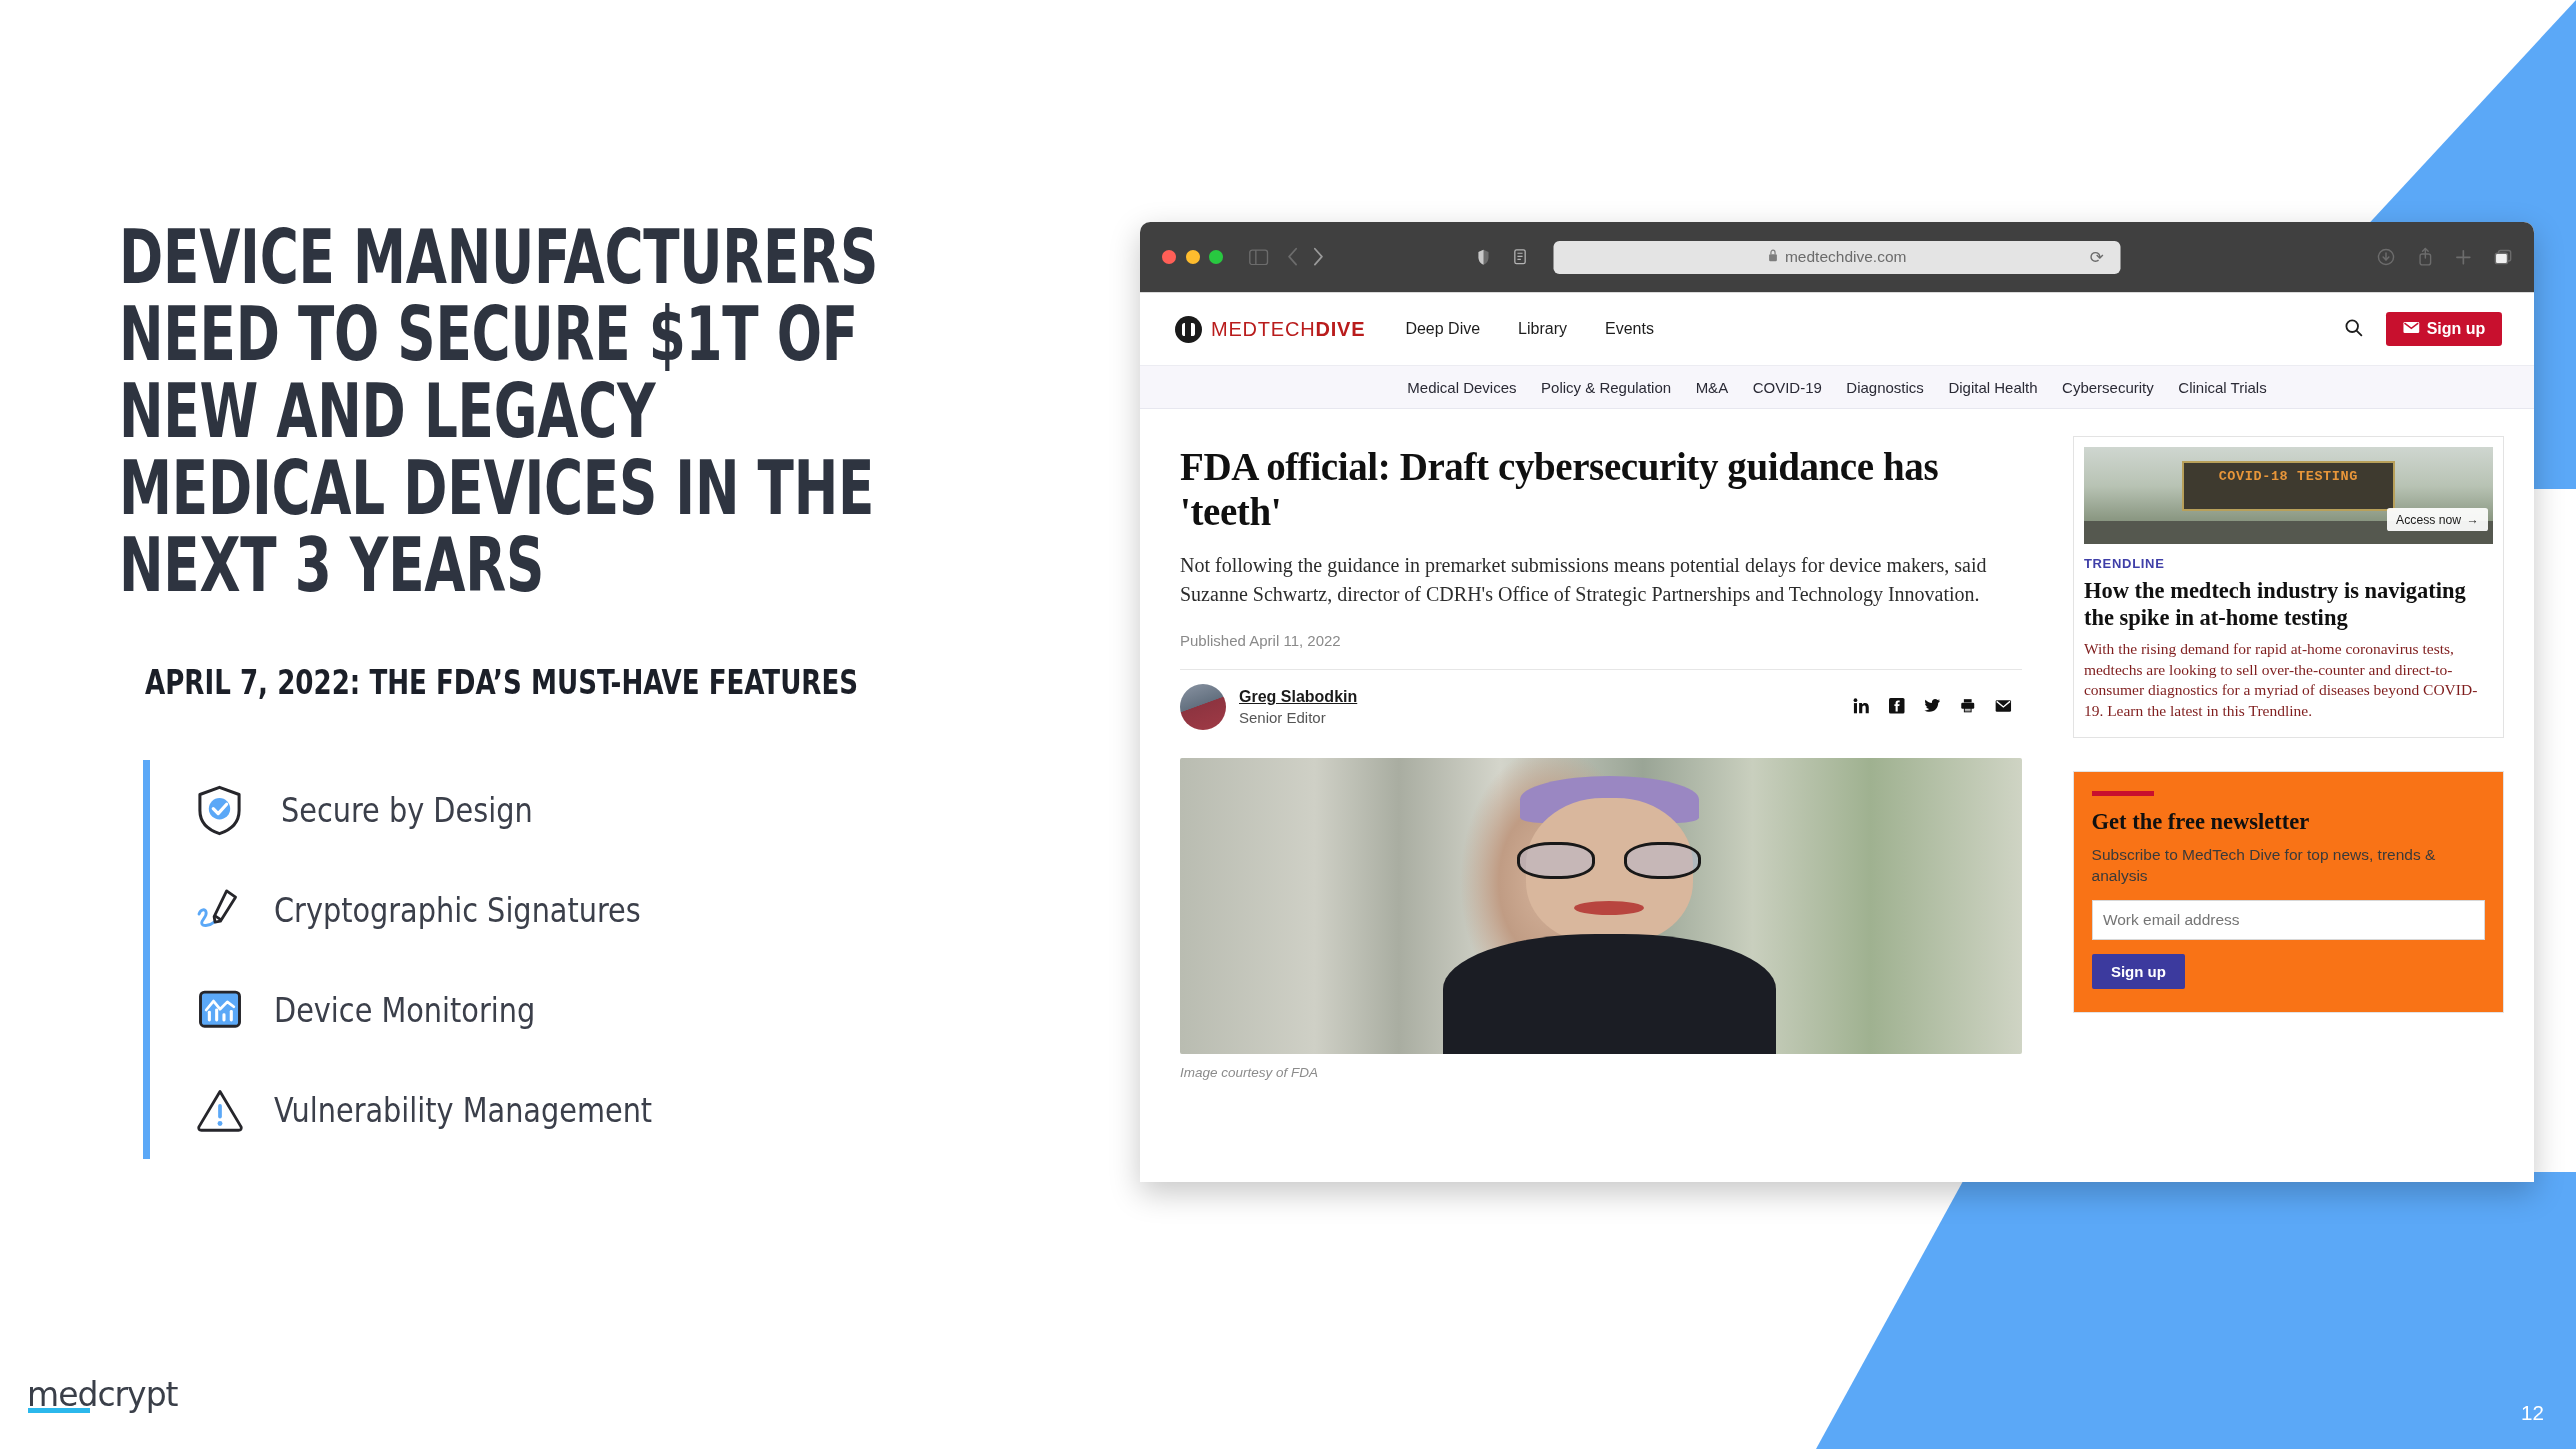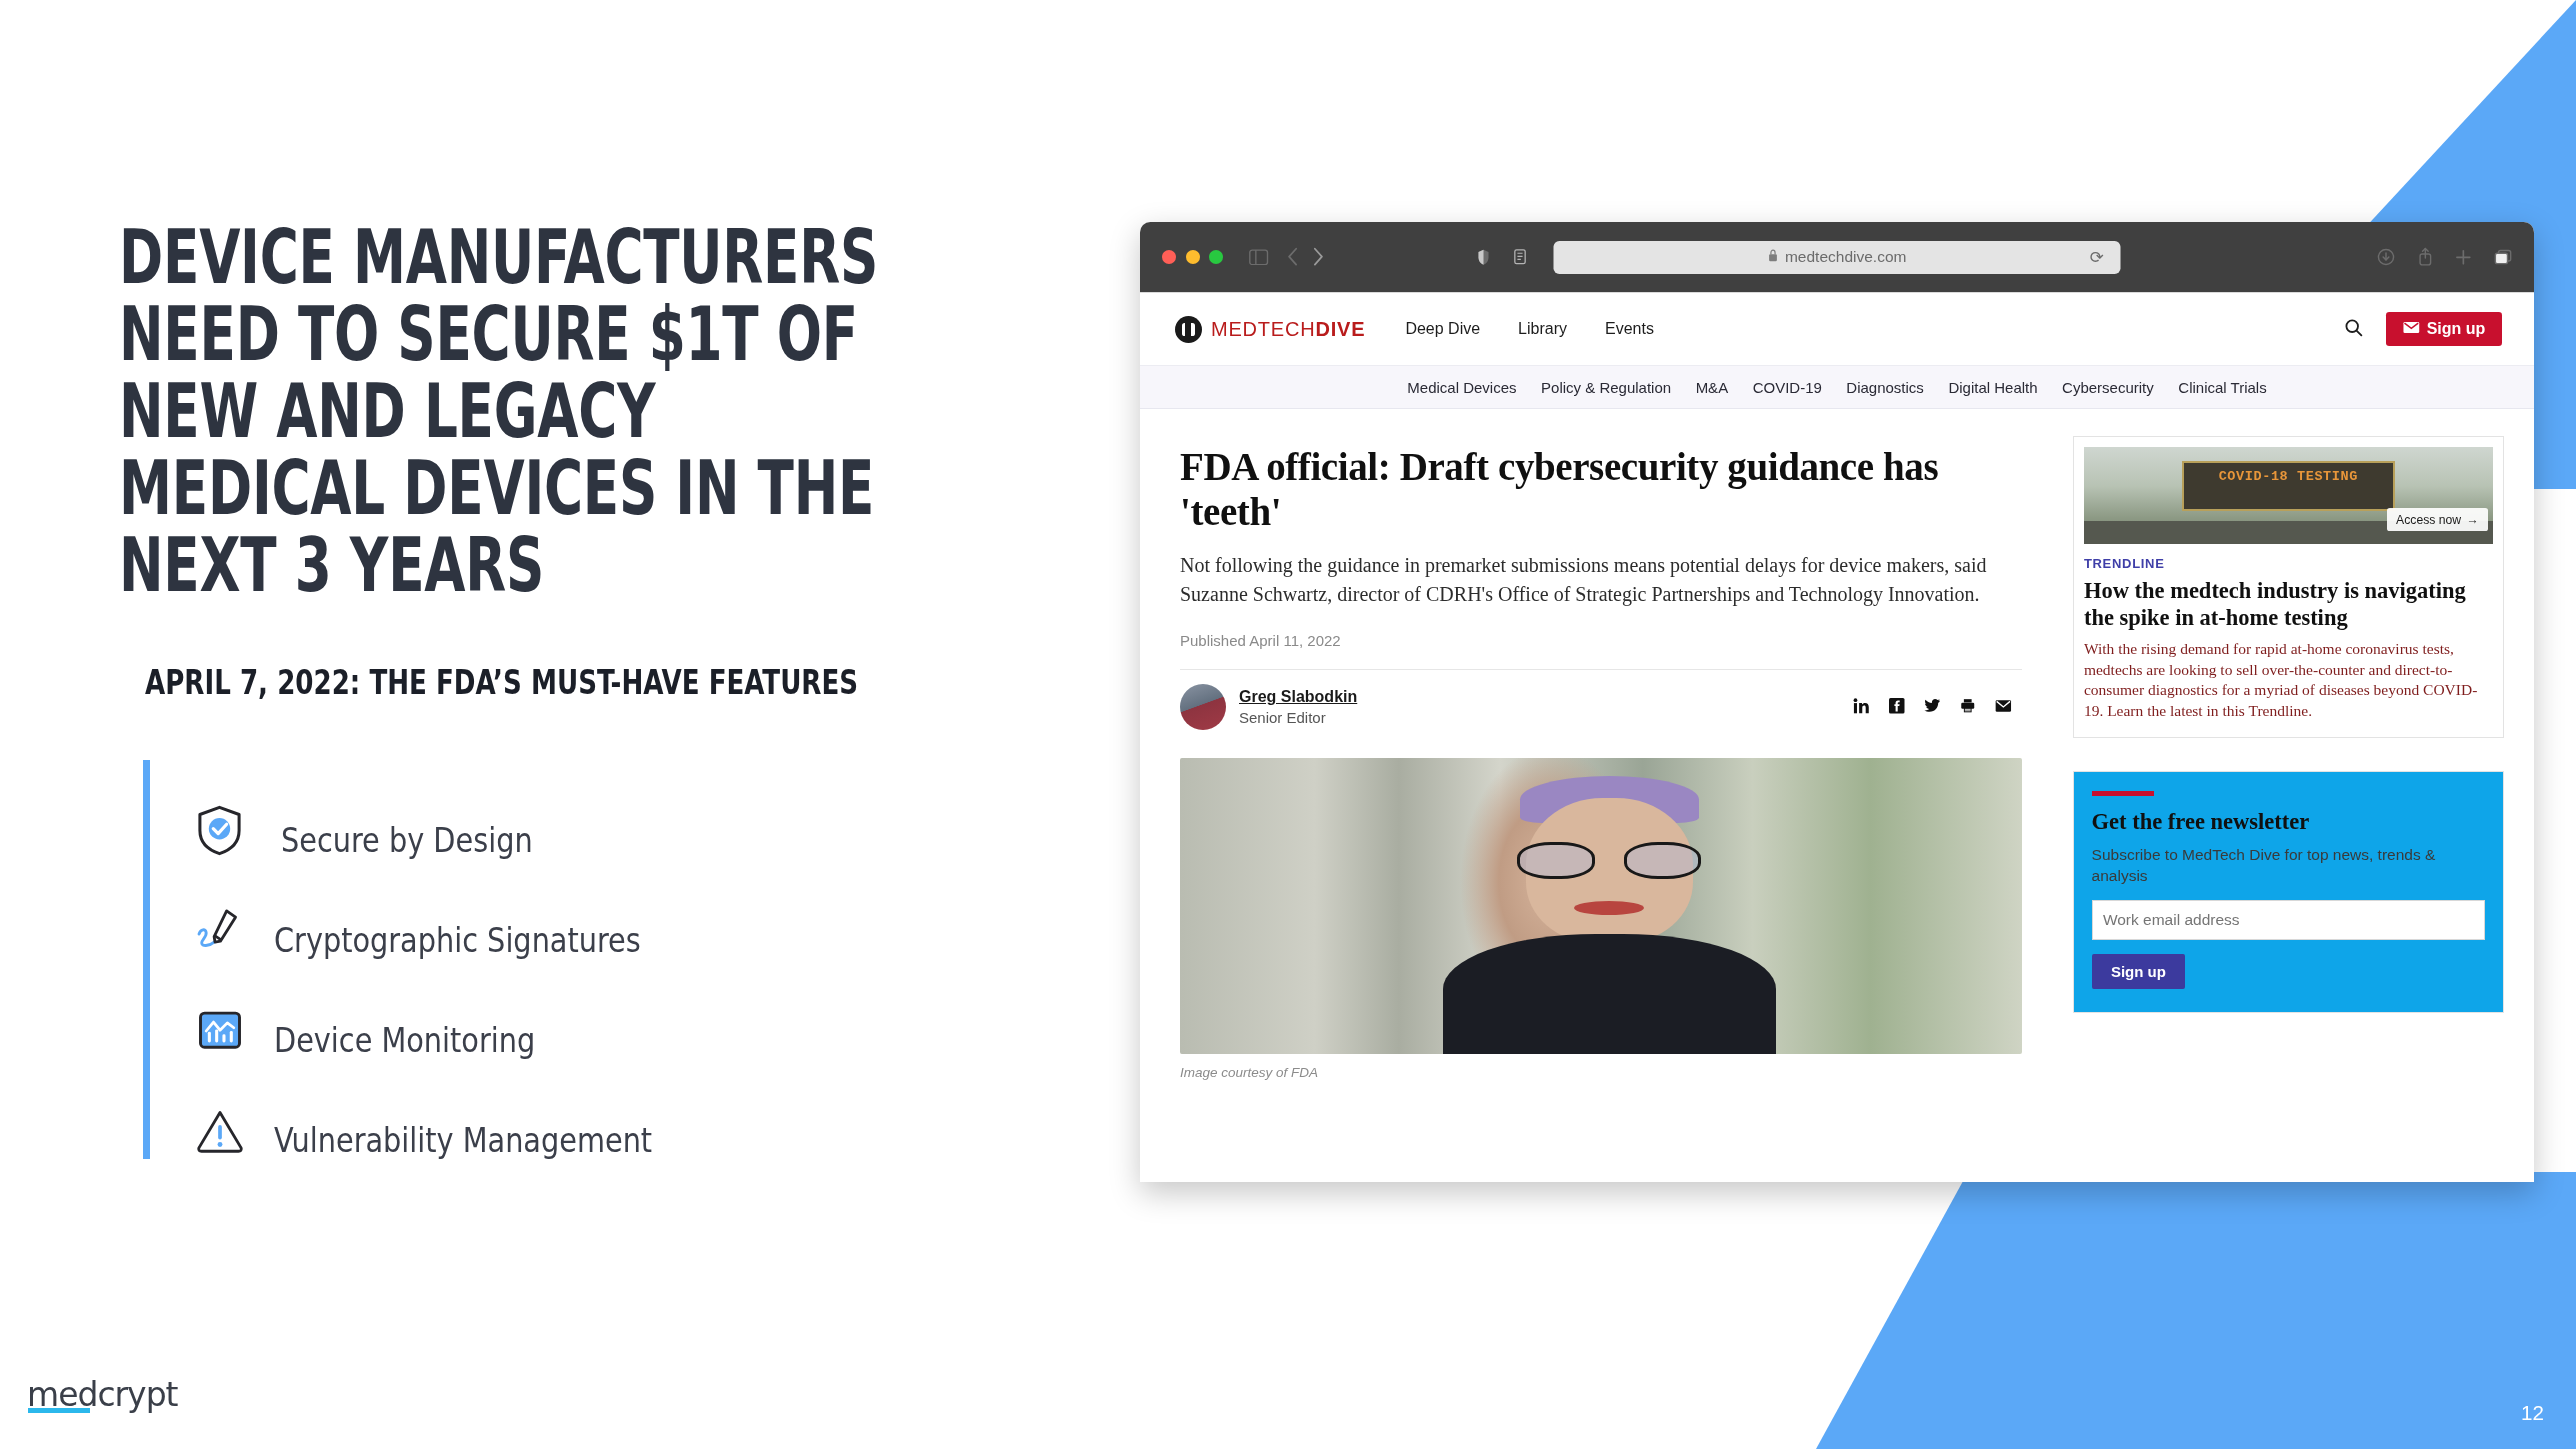--- a/index.html
+++ b/index.html
@@ -52,21 +52,21 @@
     transform-origin:left top;
   }
 
   #feature-list {
     position:absolute; left:143px; top:760px; width:837px;
     border-left:7px solid #5ba8f7;
     padding-left:0;
     height:399px;
   }
   .feature-row {
-    display:flex; align-items:flex-end;
+    display:flex; align-items:center;
     height:100px;
     padding-left:40px;
   }
   .feature-icon { width:59px; height:59px; flex:0 0 59px; display:flex; align-items:center; justify-content:center; }
   .feature-label {
     font-family:"Liberation Sans Narrow","DejaVu Sans Condensed","Liberation Sans", sans-serif;
     font-size:34px;
     color:#3b3f4a;
     margin-left:24.5px;
     white-space:nowrap;
@@ -244,21 +244,21 @@
   #trendline-kicker { color:#3f3fa8; font-size:13px; font-weight:bold; letter-spacing:0.7px; margin-top:11.6px; }
   #trendline-title {
     font-family:"Liberation Serif","DejaVu Serif", serif;
     font-size:22.5px; line-height:27px; font-weight:bold; color:#101010; margin-top:6.4px;
   }
   #trendline-text {
     font-family:"Liberation Serif","DejaVu Serif", serif;
     font-size:15.5px; line-height:20.6px; color:#7f1d1d; margin-top:7.7px;
   }
 
-  #newsletter-card { border:0.6px solid #e3e3e3; background:#0ea5e9; padding:19.3px 18px 23px; margin-top:33px; }
+  #newsletter-card { border:0.6px solid #e3e3e3; background:#f97316; padding:19.3px 18px 23px; margin-top:33px; }
   #newsletter-rule { width:62px; height:4.5px; background:#c8102e; }
   #newsletter-title {
     font-family:"Liberation Serif","DejaVu Serif", serif;
     font-size:22.5px; font-weight:bold; color:#101010; margin-top:13px;
   }
   #newsletter-sub { font-size:15.5px; line-height:21px; color:#3a3a3a; margin-top:9px; }
   #newsletter-input {
     width:100%; height:40px; border:0.6px solid #d8d8d8; margin-top:14px;
     padding:0 10.3px; font-size:15.5px; color:#9a9a9a;
     font-family:"Liberation Sans", sans-serif; background:#fff;

